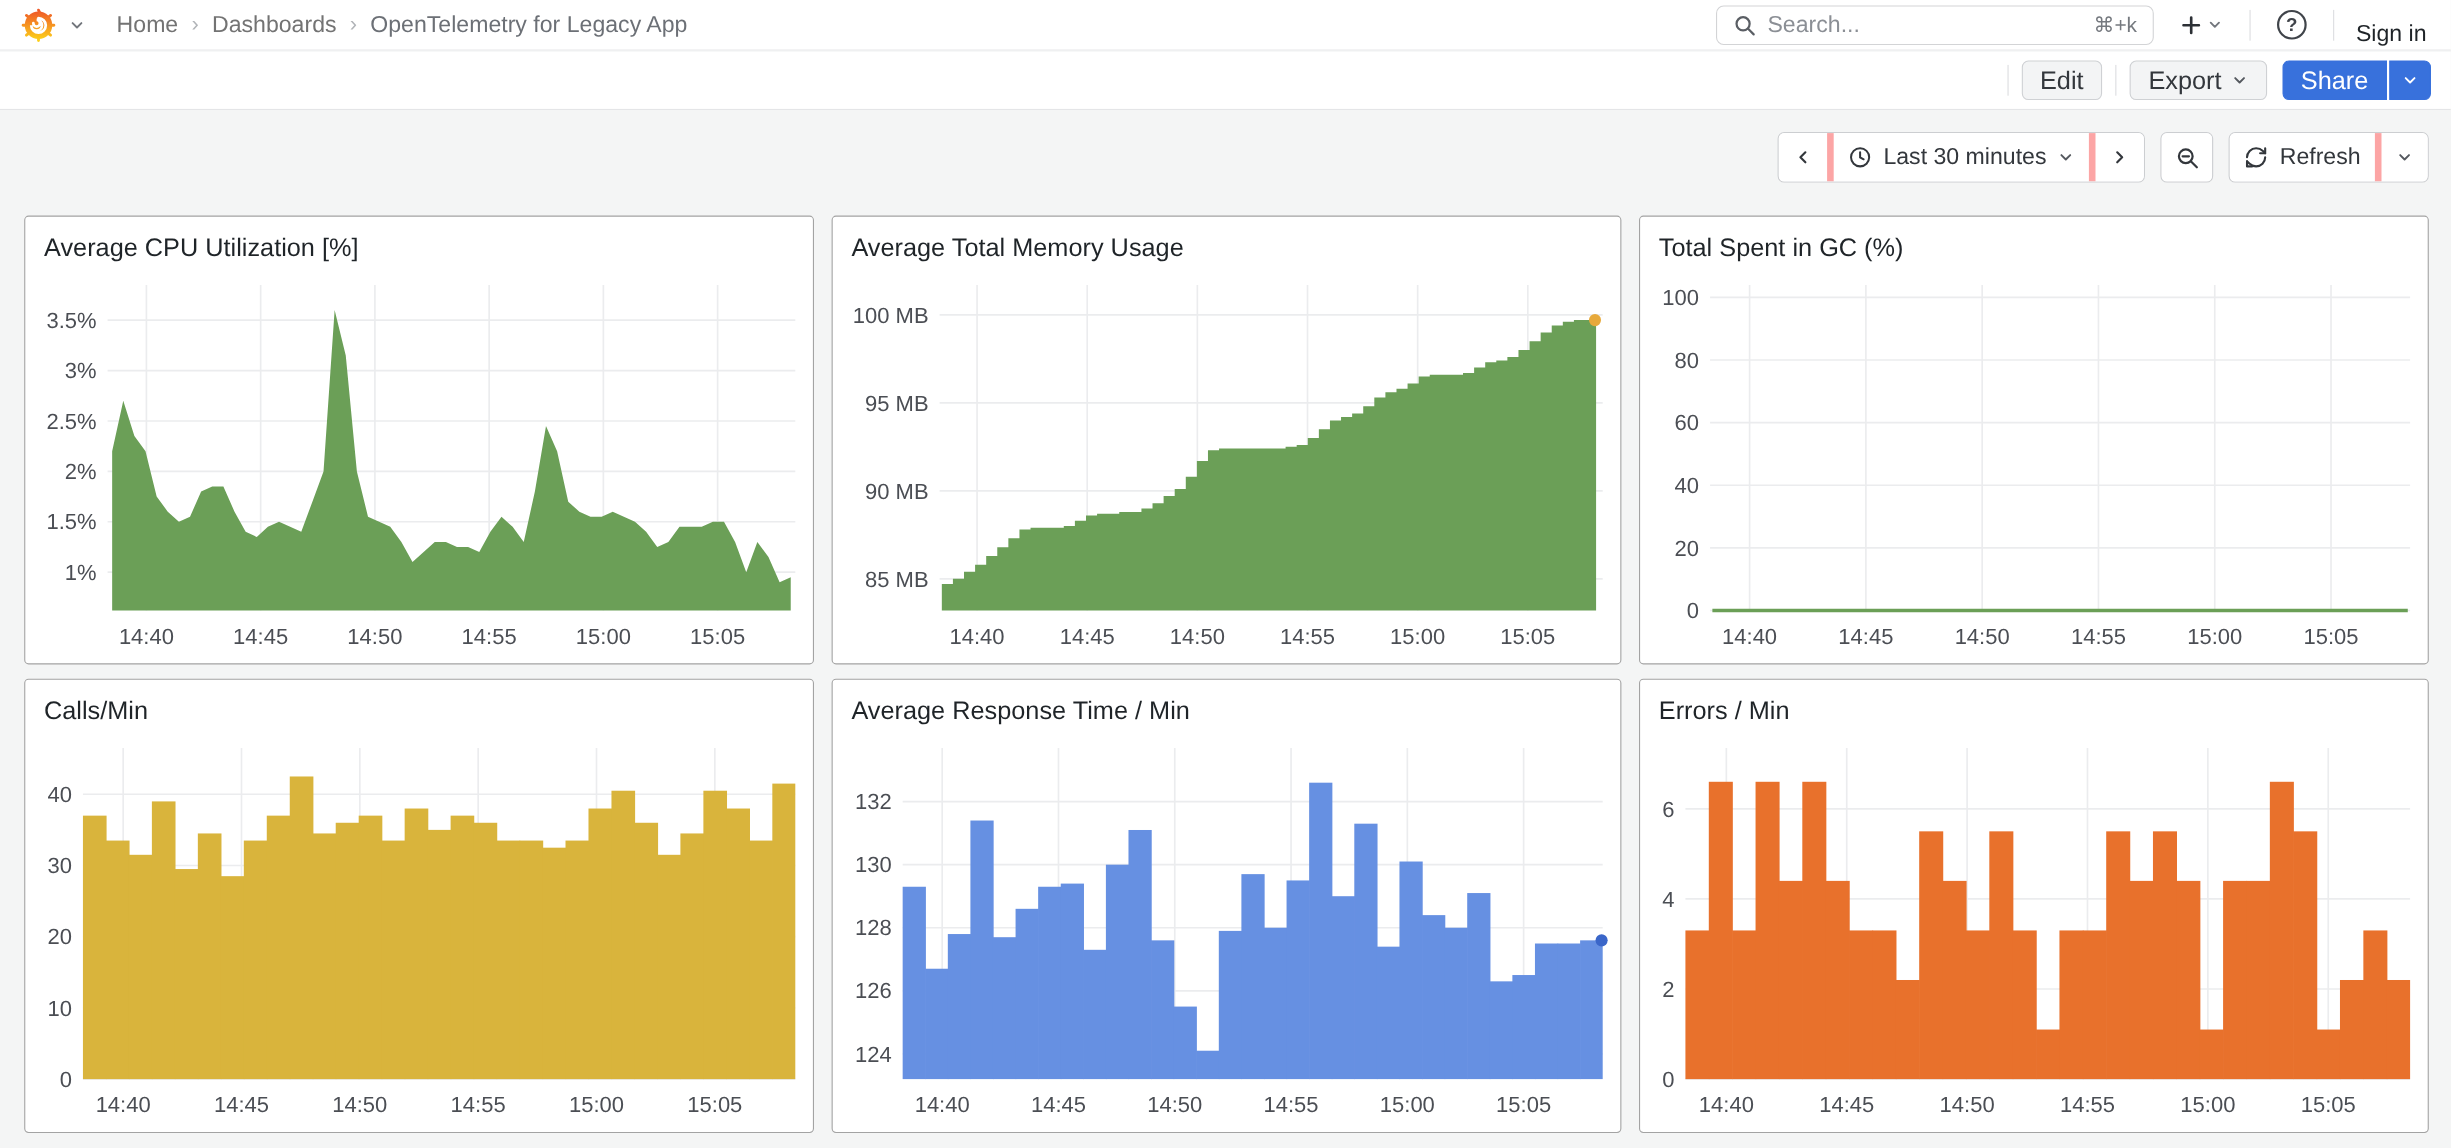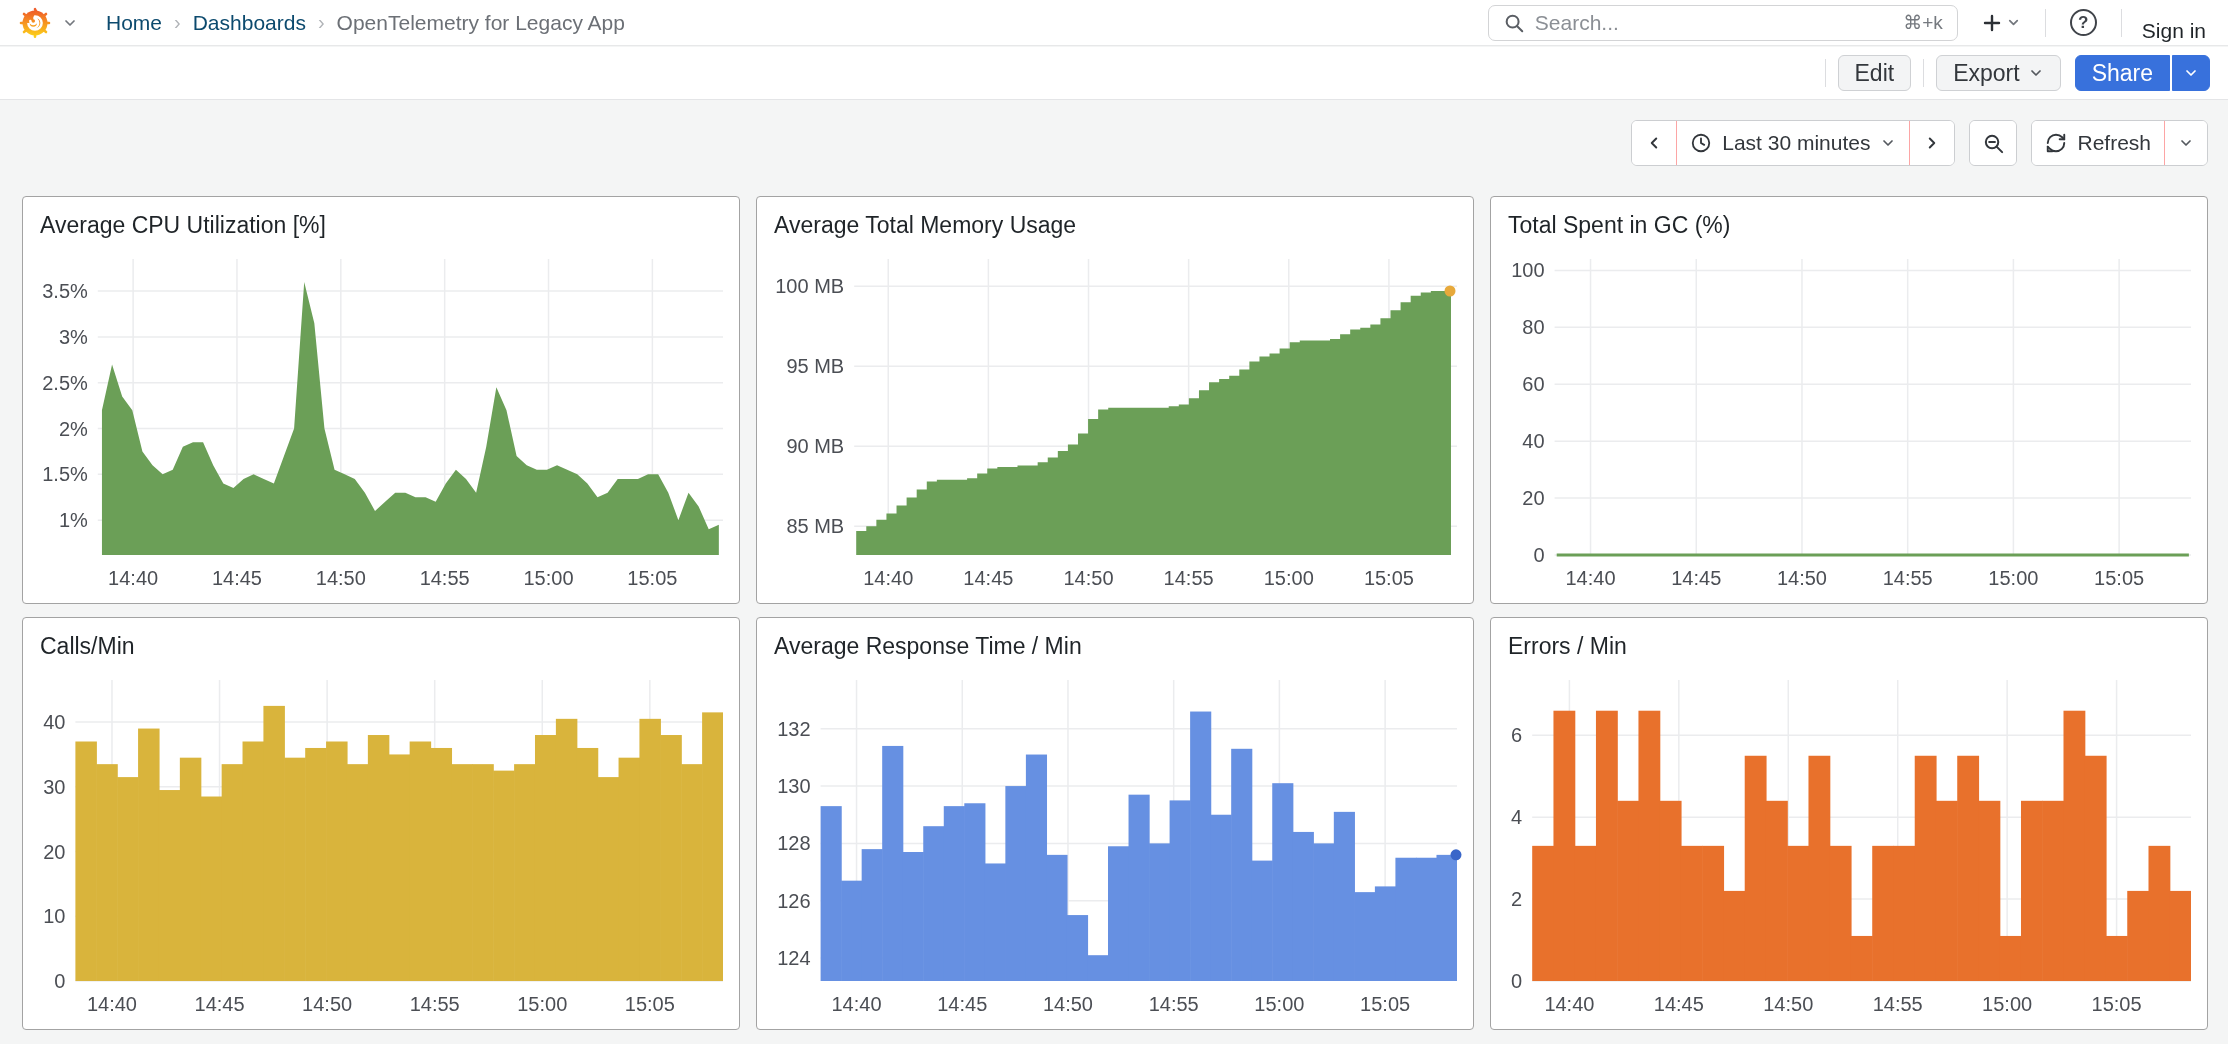--- a/index.html
+++ b/index.html
@@ -8,26 +8,26 @@
 
   
   .topbar {
     position:absolute; top:0; left:0; width:2228px; height:46px;
     background:#fff; border-bottom:1px solid #e7e8e9;
     display:flex; align-items:center; padding:0 18px; gap:8px;
   }
   .logo-btn { width:34px; height:34px; border:none; background:transparent; cursor:pointer; display:flex; align-items:center; justify-content:center; }
   .tiny-chev { width:20px; height:20px; color:#73777d; display:flex; align-items:center; justify-content:center; background:transparent; border:none; }
   .breadcrumb { display:flex; align-items:center; gap:12px; margin-left:18px; font-size:21px; }
-  .breadcrumb a { color:#0c4a6e; text-decoration:none; cursor:pointer; }
+  .breadcrumb a { color:#737373; text-decoration:none; cursor:pointer; }
   .breadcrumb .sep { color:#b1b4b8; font-size:20px; }
   .breadcrumb .current { color:#6c7076; }
   .spacer { flex:1; }
   .searchbox {
-    width:470px; height:36px; border:1px solid #d3d4d6; border-radius:7px; background:#fff;
+    width:398px; height:36px; border:1px solid #d3d4d6; border-radius:7px; background:#fff;
     display:flex; align-items:center; gap:10px; padding:0 14px; cursor:text;
   }
   .searchbox .ph { color:#8b8f95; font-size:21px; flex:1; }
   .searchbox .shortcut { color:#75797f; font-size:19px; }
   .icon-btn { background:transparent; border:none; display:flex; align-items:center; gap:2px; color:#2c3035; cursor:pointer; padding:4px; }
   .help-circle { width:27px; height:27px; border:2px solid #40444a; border-radius:50%; display:flex; align-items:center; justify-content:center; font-size:17px; font-weight:bold; color:#40444a; }
   .vdiv { width:1px; height:28px; background:#dcdde0; margin:0 12px; }
   .signin { font-size:21px; font-weight:500; color:#1f2428; text-decoration:none; margin-right:4px; cursor:pointer;margin-top:16px; }
 
   
@@ -44,21 +44,21 @@
   .btn.primary  { background:#3871dc; border:1px solid #3871dc; color:#fff; }
   .share-split { display:flex; gap:2px; }
   .share-split .main { border-radius:6px 0 0 6px; }
   .share-split .chev { border-radius:0 6px 6px 0; padding:0 10px; }
 
   
   .timebar { position:absolute; top:120px; right:20px; display:flex; align-items:center; gap:14px; }
   .tc-group { display:flex; align-items:stretch; height:46px; background:#fff; border:1px solid #ccced1; border-radius:6px; overflow:hidden; }
   .tc-btn {
     display:flex; align-items:center; gap:10px; padding:0 13px; background:#fff; border:none;
-    border-left:1px solid #fca5a5; font-size:21px; font-weight:500; color:#33373c; font-family:inherit; cursor:pointer;
+    border-left:6px solid #fca5a5; font-size:21px; font-weight:500; color:#33373c; font-family:inherit; cursor:pointer;
   }
   .tc-btn:first-child { border-left:none; }
   .tc-square { width:46px; justify-content:center; padding:0; }
 
   
   .grid { position:absolute; left:22px; top:196px; width:2186px; }
   .panel {
     position:absolute; background:#fff; border:1px solid #a3a3a3; border-radius:4px; width:718px;
   }
   .panel h2 { font-size:23px; font-weight:500; color:#1f2428; padding:15px 0 0 17px; cursor:pointer; display:inline-block; }

